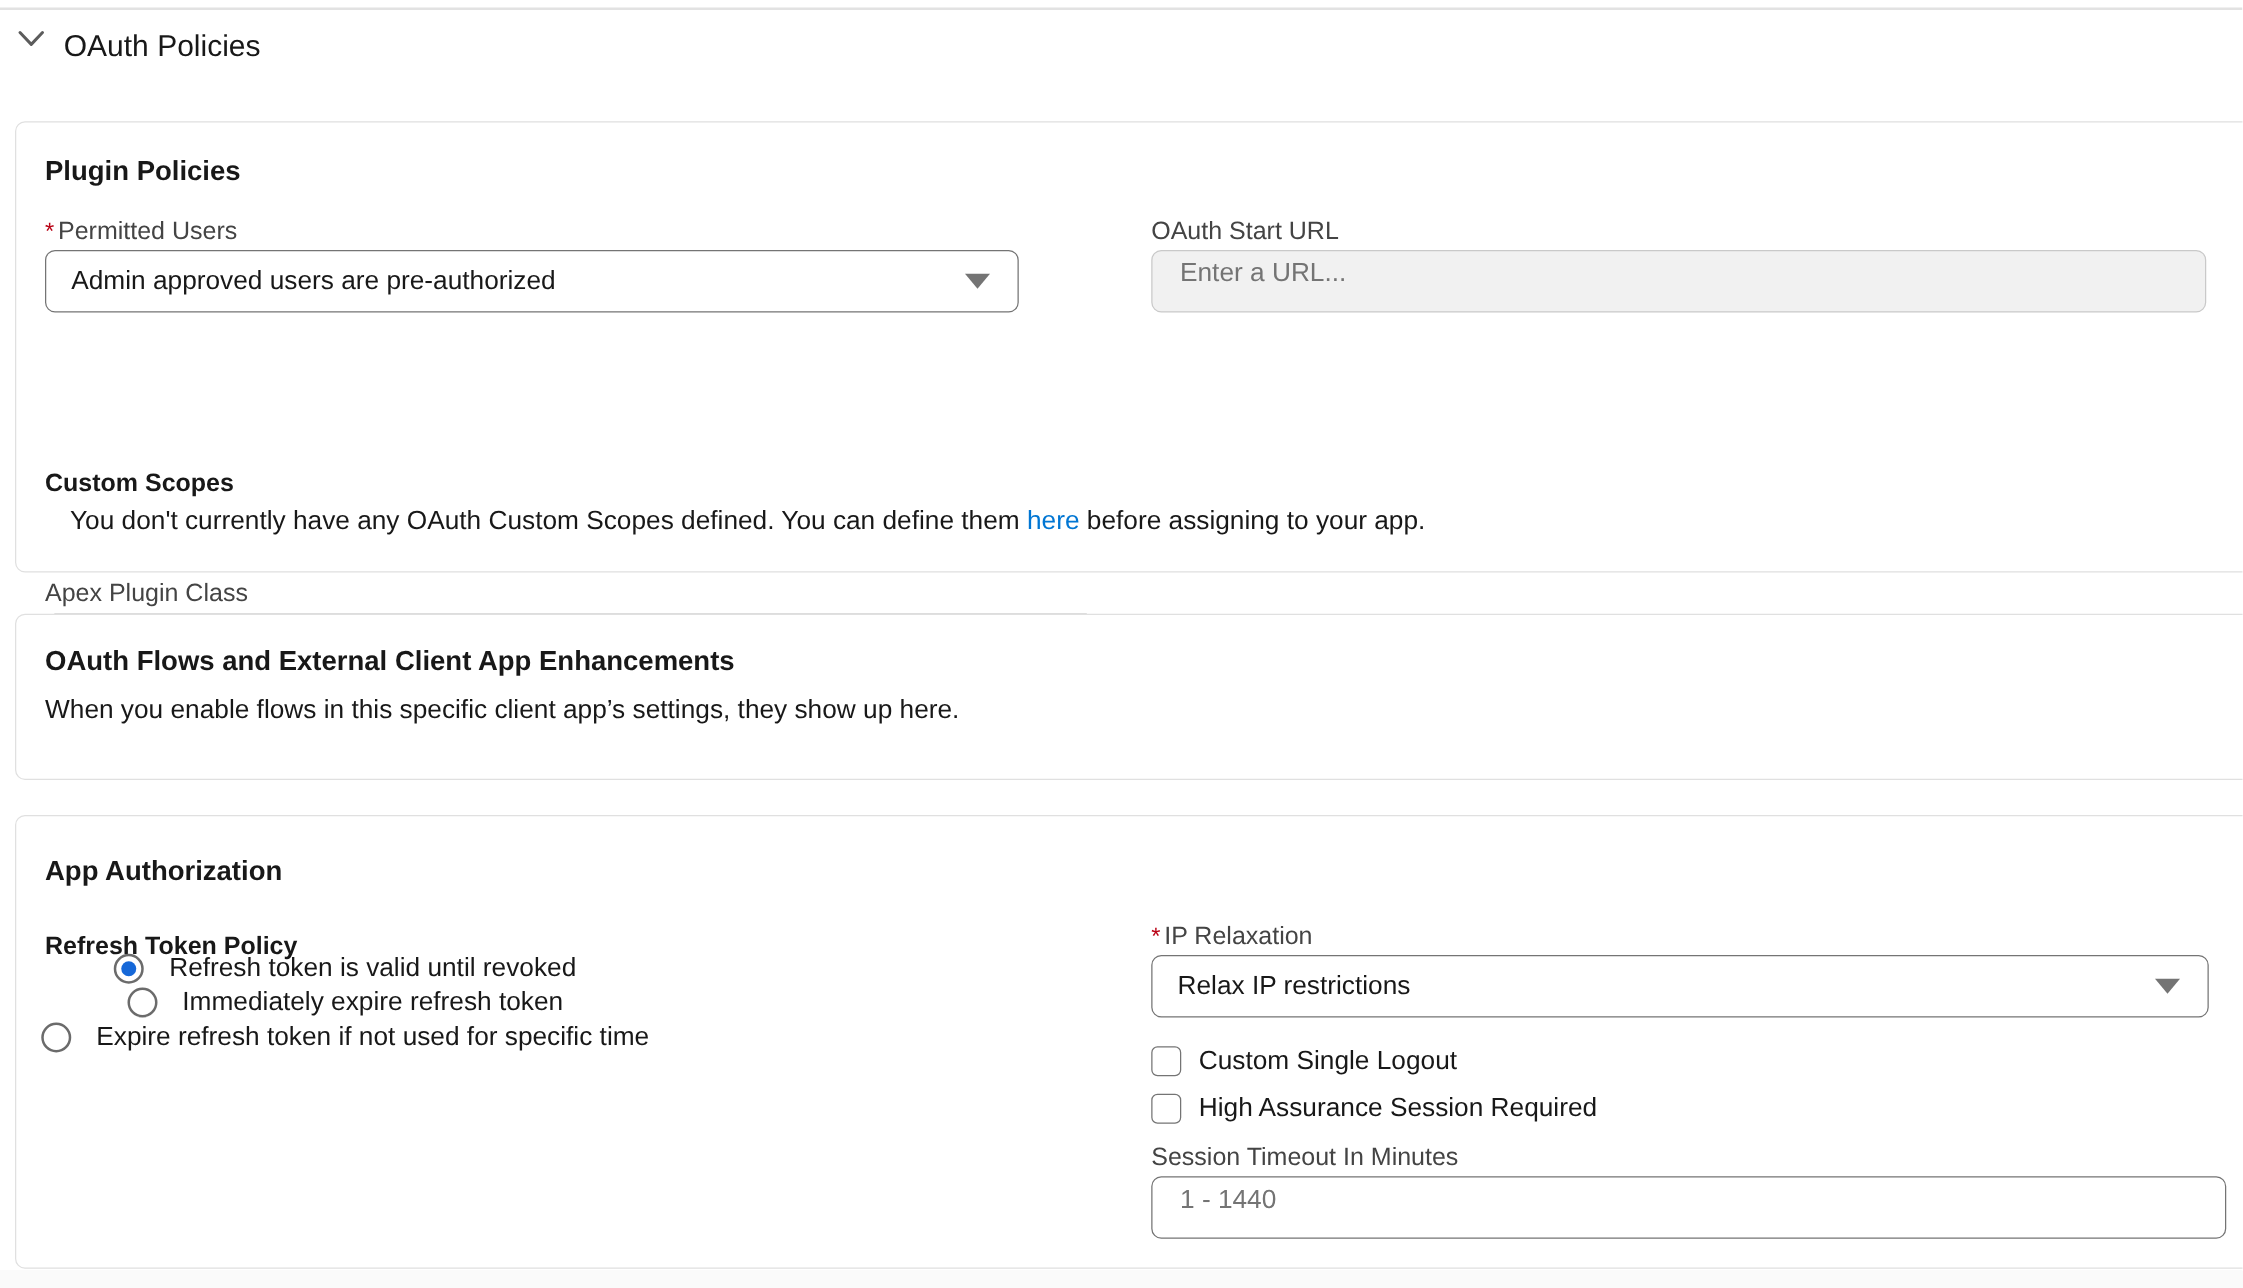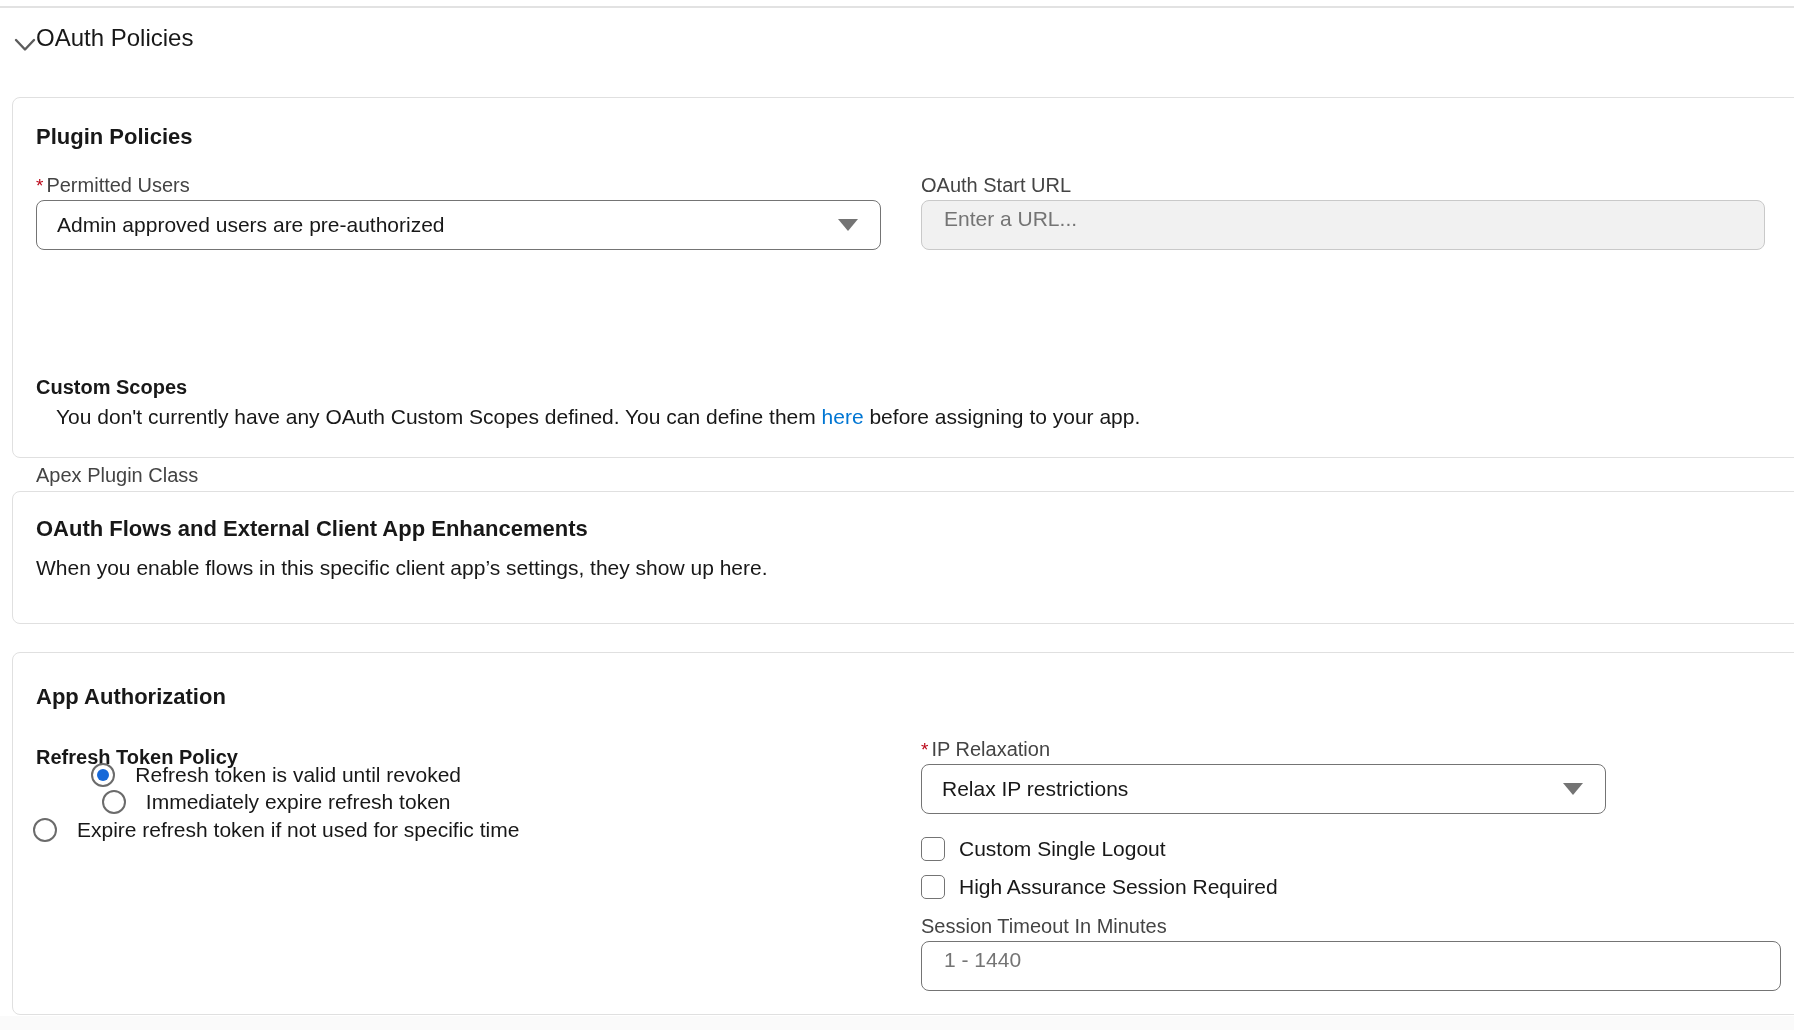--- a/index.html
+++ b/index.html
@@ -10,21 +10,21 @@
     color: #181818;
     overflow: hidden;
     position: relative;
   }
   .top-rule {
     position: absolute; top: 6px; left: 0; width: 1794px; height: 2px;
     background: #e2e2e2;
   }
   .section-header {
     position: absolute; top: 24px; left: 14px;
-    display: flex; align-items: flex-end; 
+    display: flex; align-items: flex-start; gap: 15px;
     cursor: pointer;
   }
   .section-header .chev { display: inline-flex; }
   .section-title { font-size: 24px; color: #181818; }
 
   .card {
     position: absolute; left: 12px; width: 1830px;
     background: #fff;
     border: 1px solid #e0e0e0;
     border-radius: 8px;
@@ -128,21 +128,21 @@
   </span>
   <span class="section-title">OAuth Policies</span>
 </div>
 
 <div class="card" id="card-plugin">
   <div class="card-heading" style="top:26px;">Plugin Policies</div>
 
   <div class="field-label" style="left:23px; top:76px;">
     <span class="req">*</span><span>Permitted Users</span>
   </div>
-  <div class="combobox" style="left:23px; top:102px; width:845px;">
+  <div class="combobox" style="left:23px; top:102px; width:779px;">
     <span class="combo-value">Admin approved users are pre-authorized</span>
     <span class="tri-down"></span>
   </div>
 
   <div class="field-label" style="left:908px; top:76px;">OAuth Start URL</div>
   <input class="text-input disabled" style="left: 908px; top: 102px; width: 844px;" disabled="" placeholder="Enter a URL...">
 
   <div class="bold-sub" style="top:278px;">Custom Scopes</div>
   <div class="body-text" style="top:306px;margin-left:20px;">
     <span>You don't currently have any OAuth Custom Scopes defined. You can define them </span><a class="inline-link">here</a><span> before assigning to your app.</span>
@@ -181,21 +181,21 @@
     </div>
     <div class="radio-row">
       <span class="radio-circle"></span>
       <span class="radio-label">Expire refresh token if not used for specific time</span>
     </div>
   </div>
 
   <div class="field-label" style="left:908px; top:85px;">
     <span class="req">*</span><span>IP Relaxation</span>
   </div>
-  <div class="combobox" style="left:908px; top:111px; width:685px;">
+  <div class="combobox" style="left:908px; top:111px; width:846px;">
     <span class="combo-value">Relax IP restrictions</span>
     <span class="tri-down"></span>
   </div>
 
   <div class="checkbox-row" style="left:908px; top:184px;">
     <span class="checkbox-box"></span>
     <span class="checkbox-label">Custom Single Logout</span>
   </div>
   <div class="checkbox-row" style="left:908px; top:222px;">
     <span class="checkbox-box"></span>

